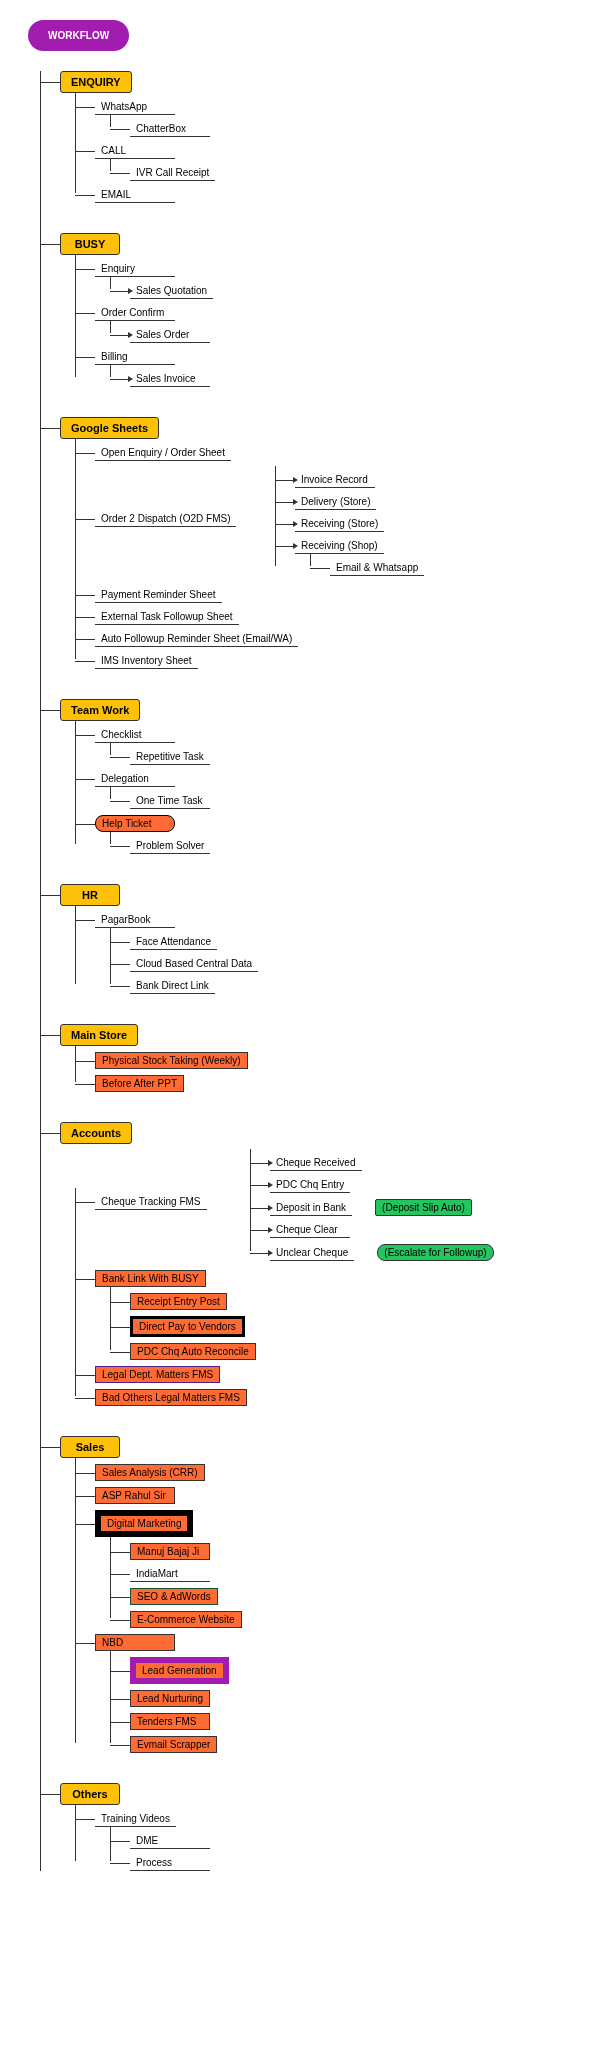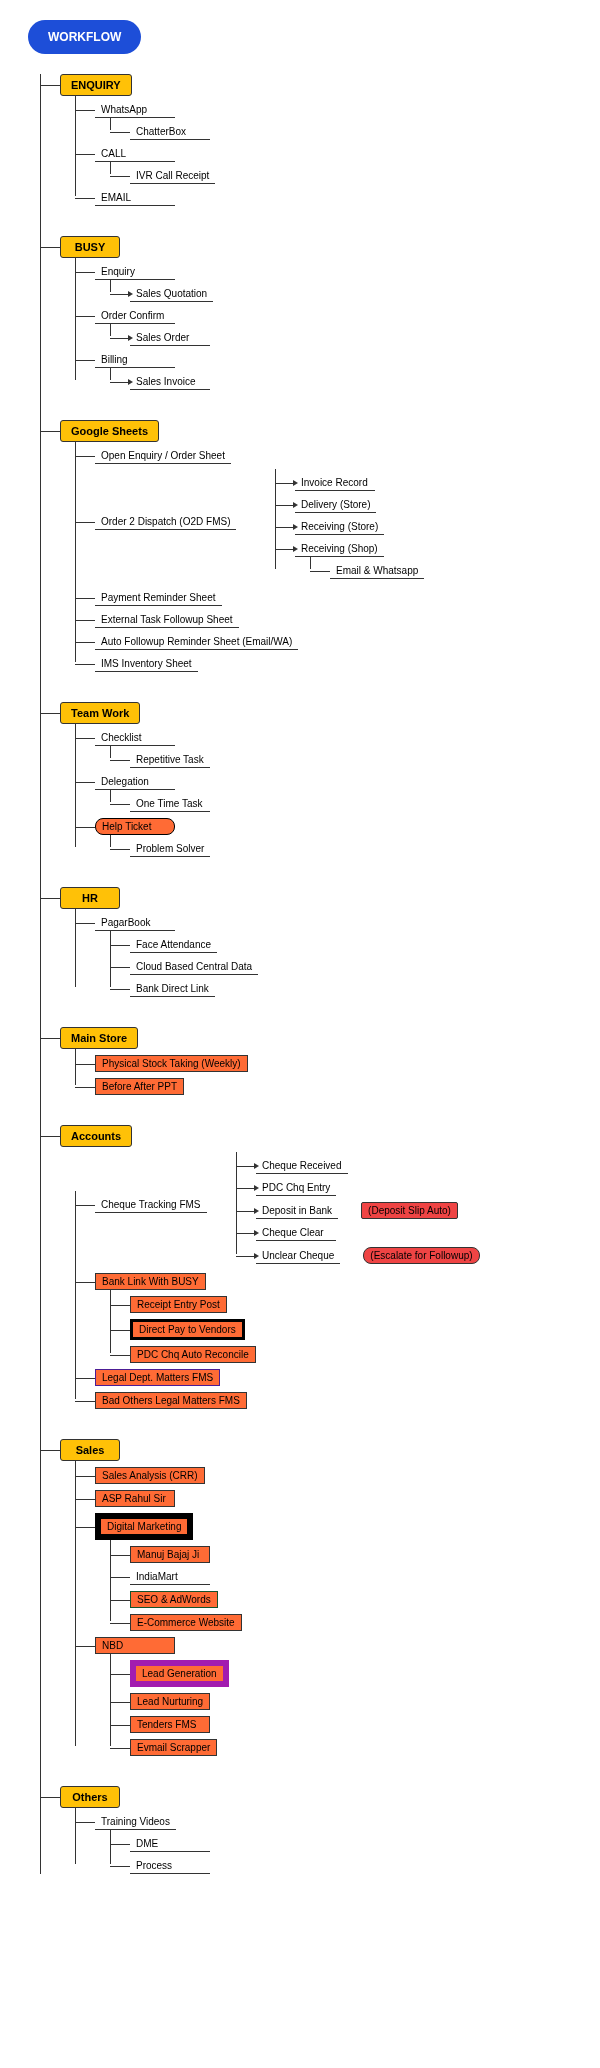--- a/index.html
+++ b/index.html
@@ -1,26 +1,26 @@
 <!DOCTYPE html>
 <html><head>
 <meta charset="utf-8">
 <style>
 *{box-sizing:border-box;margin:0;padding:0}
 body{font-family:Arial,sans-serif;font-size:11px;background:#fff;padding:20px}
-.root-pill{background:#1d4ed8;color:#fff;font-weight:bold;font-size:12px;padding:10px 20px;border-radius:20px;display:inline-block;margin-left:8px}
+.root-pill{background:#a21caf;color:#fff;font-weight:bold;font-size:10px;padding:10px 20px;border-radius:20px;display:inline-block;margin-left:8px}
 .tree{margin-top:20px}
 .branch{position:relative;padding-left:40px}
 .branch::before{content:"";position:absolute;left:20px;top:0;bottom:0;width:1px;background:#333}
 .node{position:relative;margin:6px 0}
 .node::before{content:"";position:absolute;left:-20px;top:50%;width:20px;height:1px;background:#333}
 .node-box{display:inline-block;padding:4px 10px;border:1px solid #333;border-radius:3px;font-weight:bold;background:#fff;min-width:60px;text-align:center}
 .yellow{background:#ffc107;border-color:#333}
 .orange{background:#ff6b35;color:#000;border-color:#333}
-.blue{background:#ef4444;color:#000;border-color:#333}
+.blue{background:#22c55e;color:#000;border-color:#333}
 .leaf{display:inline-block;padding:2px 6px;border-bottom:1px solid #333;font-size:10px;min-width:80px}
 .sub{padding-left:35px;position:relative}
 .sub::before{content:"";position:absolute;left:15px;top:-6px;bottom:10px;width:1px;background:#333}
 .sub .node::before{left:-20px;width:20px}
 .arrow::after{content:"";position:absolute;left:-2px;top:50%;margin-top:-3px;border-left:5px solid #333;border-top:3px solid transparent;border-bottom:3px solid transparent}
 .section{margin-bottom:30px}
 </style>
 </head>
 <body>
 
@@ -122,21 +122,21 @@
 <div class="sub">
   <div class="node"><span class="leaf orange" style="border:1px solid #333">Physical Stock Taking (Weekly)</span></div>
   <div class="node"><span class="leaf orange" style="border:1px solid #333">Before After PPT</span></div>
 </div>
 </div>
 
 <div class="section">
 <div class="node"><span class="node-box yellow">Accounts</span></div>
 <div class="sub">
   <div class="node" style="margin-top:50px"><span class="leaf">Cheque Tracking FMS</span>
-    <div style="position:absolute;left:126px;top:-45px">
+    <div style="position:absolute;left:140px;top:-45px">
       <div class="sub">
         <div class="node arrow"><span class="leaf">Cheque Received</span></div>
         <div class="node arrow"><span class="leaf">PDC Chq Entry</span></div>
         <div class="node arrow"><span class="leaf">Deposit in Bank</span>
           <span class="leaf blue" style="margin-left:20px;border:1px solid #333;border-radius:2px">(Deposit Slip Auto)</span></div>
         <div class="node arrow"><span class="leaf">Cheque Clear</span></div>
         <div class="node arrow"><span class="leaf">Unclear Cheque</span>
           <span class="leaf blue" style="margin-left:20px;border:1px solid #333;border-radius:8px">(Escalate for Followup)</span></div>
       </div>
     </div>

